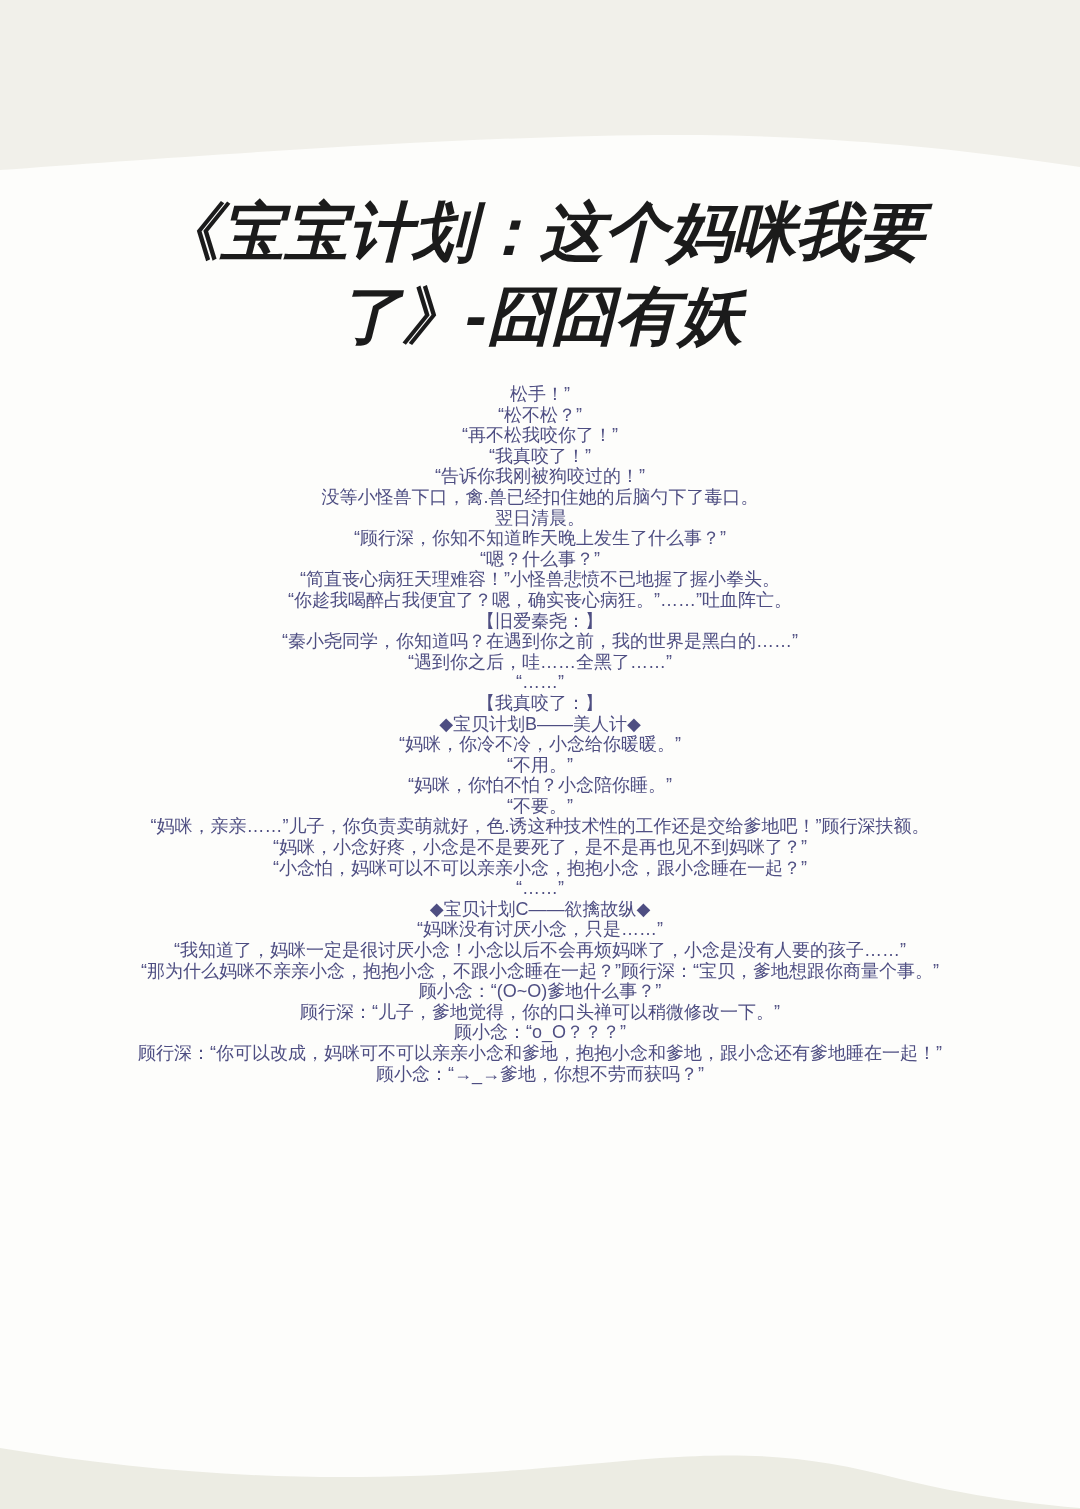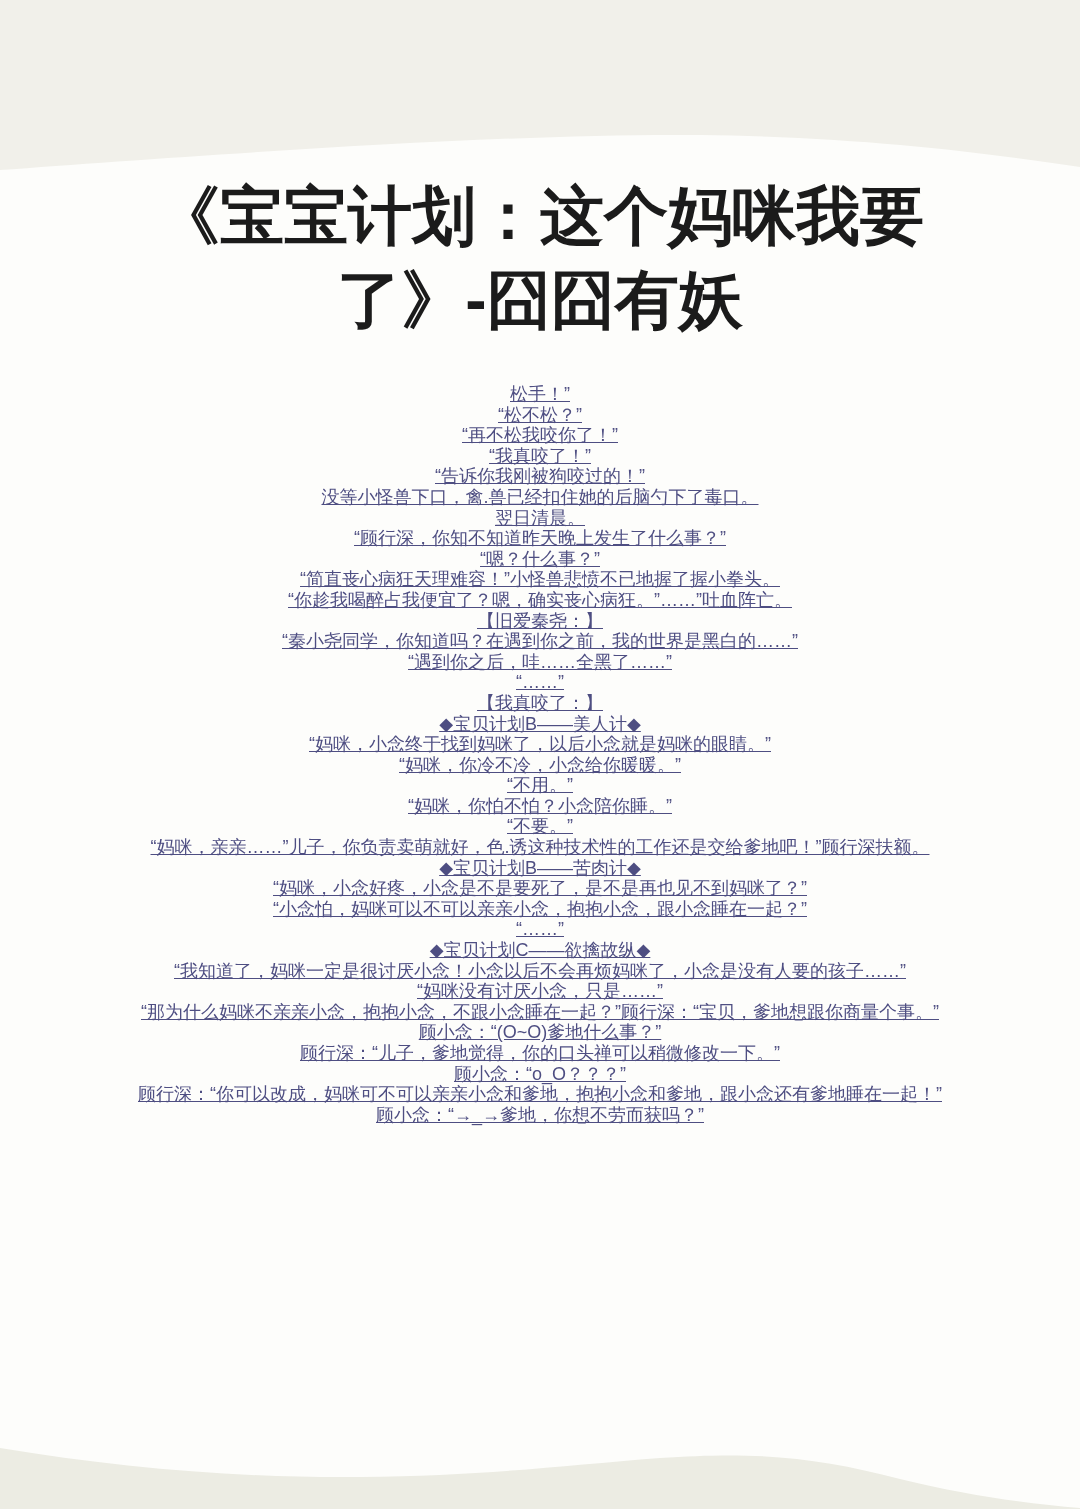--- a/index.html
+++ b/index.html
@@ -9,36 +9,36 @@
     background:var(--background,#fdfdfb);
     overflow:hidden;
     font-family:"Liberation Sans","DejaVu Sans",sans-serif;
   }
   .wave-top{position:absolute;top:0;left:0;display:block;}
   .wave-top path{fill:var(--band-top,#f1f0ea);}
   .wave-bottom{position:absolute;bottom:0;left:0;display:block;}
   .wave-bottom path{fill:var(--band-bottom,#ecece3);}
   .title{
     position:absolute;top:174px;left:130px;right:130px;
-    margin:0;
+    margin:16px;
     text-align:center;
     font-size:64px;
     line-height:84px;
     font-weight:700;
     color:var(--title-text,#1b1b1b);
     word-break:break-all;
+    font-style:italic;
   }
   .title-inner{display:inline-block;max-width:810px;}
   .body-text{
     position:absolute;top:384px;left:0;width:100%;
     text-align:center;
     color:var(--body-text,#4e4e82);
     font-size:18px;
     line-height:20.6px;
-    text-decoration:underline;
   }
   .novel-line{white-space:nowrap;}
 </style>
 </head>
 <body>
 
 <div class="page">
 
   <svg class="wave-top" width="1080" height="190" viewBox="0 0 1080 190" preserveAspectRatio="none" aria-hidden="true">
     <path d="M0,0 H1080 V167 C980,152 860,137 700,135 C500,133 180,157 0,170 Z"></path>
@@ -62,33 +62,31 @@
       <div class="novel-line">“顾行深，你知不知道昨天晚上发生了什么事？”</div>
       <div class="novel-line">“嗯？什么事？”</div>
       <div class="novel-line">“简直丧心病狂天理难容！”小怪兽悲愤不已地握了握小拳头。</div>
       <div class="novel-line">“你趁我喝醉占我便宜了？嗯，确实丧心病狂。”……”吐血阵亡。</div>
       <div class="novel-line">【旧爱秦尧：】</div>
       <div class="novel-line">“秦小尧同学，你知道吗？在遇到你之前，我的世界是黑白的……”</div>
       <div class="novel-line">“遇到你之后，哇……全黑了……”</div>
       <div class="novel-line">“……”</div>
       <div class="novel-line">【我真咬了：】</div>
       <div class="novel-line">◆宝贝计划B——美人计◆</div>
-      <div class="novel-line">“妈咪，小念终于找到妈咪了，以后小念就是妈咪的眼睛。”</div>
       <div class="novel-line">“妈咪，你冷不冷，小念给你暖暖。”</div>
       <div class="novel-line">“不用。”</div>
       <div class="novel-line">“妈咪，你怕不怕？小念陪你睡。”</div>
       <div class="novel-line">“不要。”</div>
       <div class="novel-line">“妈咪，亲亲……”儿子，你负责卖萌就好，色.诱这种技术性的工作还是交给爹地吧！”顾行深扶额。</div>
-      <div class="novel-line">◆宝贝计划B——苦肉计◆</div>
       <div class="novel-line">“妈咪，小念好疼，小念是不是要死了，是不是再也见不到妈咪了？”</div>
       <div class="novel-line">“小念怕，妈咪可以不可以亲亲小念，抱抱小念，跟小念睡在一起？”</div>
       <div class="novel-line">“……”</div>
       <div class="novel-line">◆宝贝计划C——欲擒故纵◆</div>
+      <div class="novel-line">“妈咪没有讨厌小念，只是……”</div>
       <div class="novel-line">“我知道了，妈咪一定是很讨厌小念！小念以后不会再烦妈咪了，小念是没有人要的孩子……”</div>
-      <div class="novel-line">“妈咪没有讨厌小念，只是……”</div>
       <div class="novel-line">“那为什么妈咪不亲亲小念，抱抱小念，不跟小念睡在一起？”顾行深：“宝贝，爹地想跟你商量个事。”</div>
       <div class="novel-line">顾小念：“(O~O)爹地什么事？”</div>
       <div class="novel-line">顾行深：“儿子，爹地觉得，你的口头禅可以稍微修改一下。”</div>
       <div class="novel-line">顾小念：“o_O？？？”</div>
       <div class="novel-line">顾行深：“你可以改成，妈咪可不可以亲亲小念和爹地，抱抱小念和爹地，跟小念还有爹地睡在一起！”</div>
       <div class="novel-line">顾小念：“→_→爹地，你想不劳而获吗？”</div>
     </div>
 
 </div>
 

